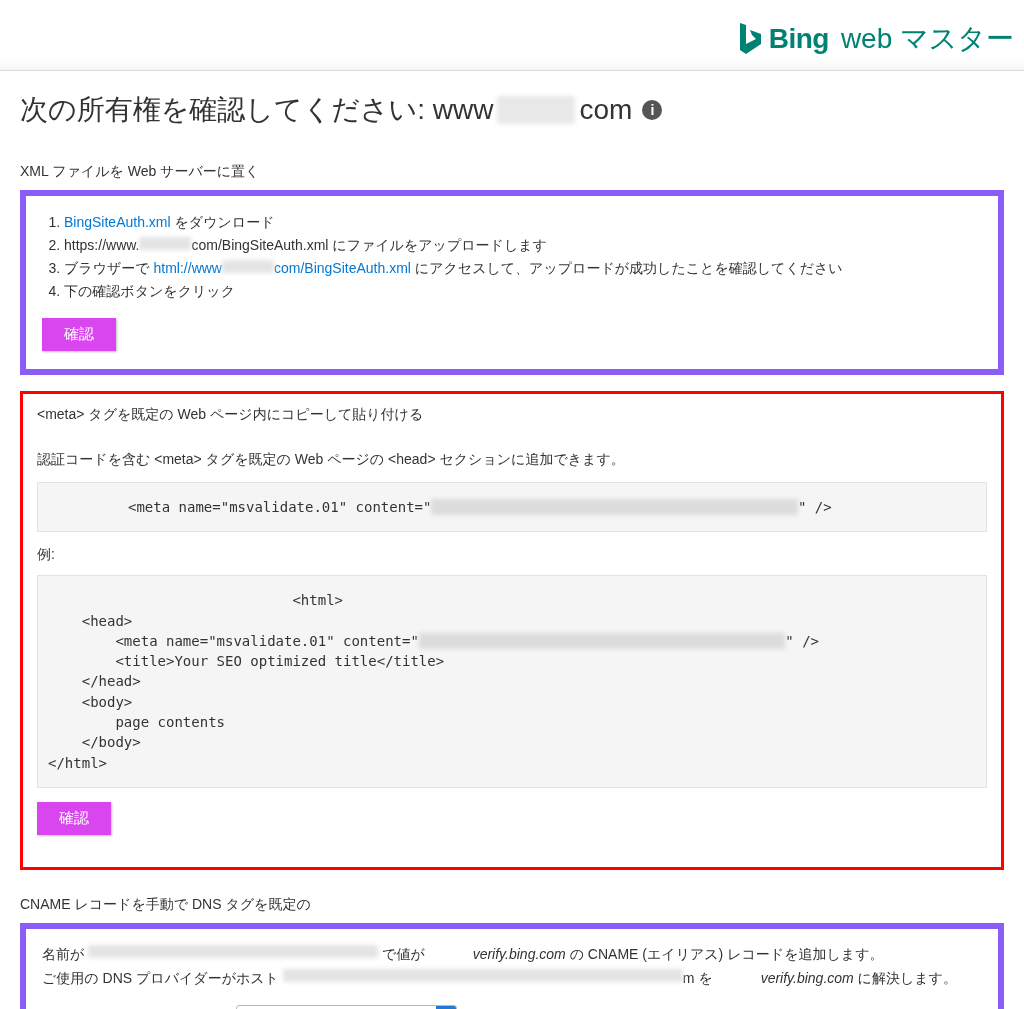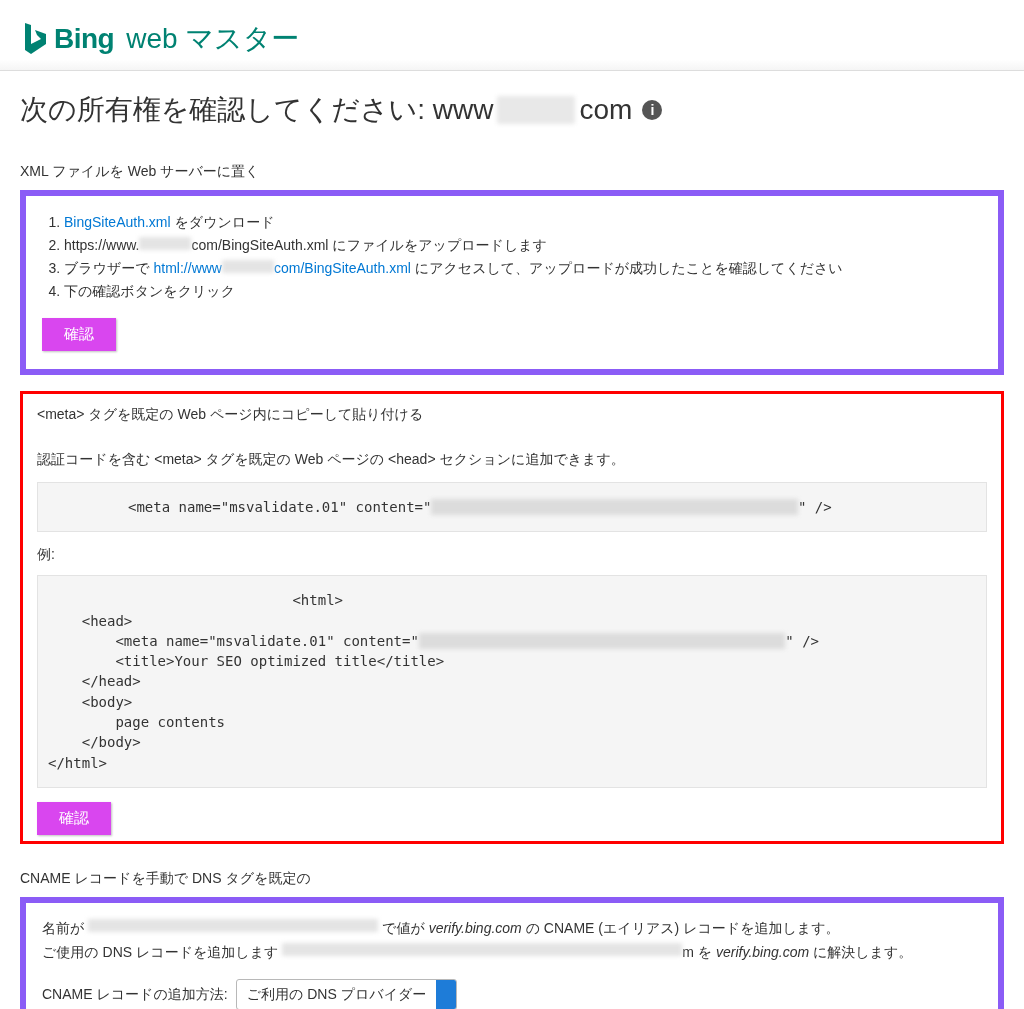--- a/index.html
+++ b/index.html
@@ -7,23 +7,24 @@
     font-family: -apple-system, BlinkMacSystemFont, "Segoe UI", "Hiragino Kaku Gothic ProN", "メイリオ", Meiryo, sans-serif;
     background: #fff;
     color: #333;
     font-size: 14px;
     line-height: 1.5;
     width: 1024px;
   }
   .topbar {
     display: flex;
     align-items: center;
-    padding: 18px 22px 10px;
+    padding: 18px 10px 10px;
     border-bottom: 1px solid #ddd;
     background: linear-gradient(to bottom, #fff 0%, #fff 85%, #f5f5f5 100%);
+    justify-content: flex-end;
   }
   .bing-logo {
     display: flex;
     align-items: center;
     gap: 6px;
   }
   .bing-logo svg { display: block; }
   .bing-text {
     font-size: 28px;
     font-weight: 700;
@@ -64,21 +65,21 @@
     display: inline-flex;
     align-items: center; justify-content: center;
     font-size: 14px; font-weight: bold;
     margin-left: 6px;
   }
   .section {
     margin-top: 24px;
   }
   .section.outlined {
     border: 3px solid #ff0000;
-    padding: 10px 14px 6px;
+    padding: 10px 14px 32px;
     margin-top: 16px;
   }
   h2.section-title {
     font-size: 14px;
     font-weight: 400;
     color: #333;
     margin-bottom: 2px;
   }
   .section-body {
     border: 6px solid #8b5cf6;
@@ -157,21 +158,21 @@
   .select-wrap .sel-arrows {
     width: 20px;
     background: #1e7cd8;
     display: flex;
     flex-direction: column;
     align-items: center;
     justify-content: center;
     gap: 0;
   }
   .cname-text { line-height: 1.7; }
-  .cname-text em { font-style: italic; }
+  .cname-text em { font-style: italic; margin-left: 44px; }
 </style>
 </head>
 <body>
 
 <div class="topbar">
   <div class="bing-logo">
     <svg width="26" height="34" viewBox="0 0 26 34">
       <path d="M3 1 L9 3 L9 22 L19 17 L15 13 L13 8 L24 12 L24 22 L9 32 L3 28 Z" fill="#008272"></path>
     </svg>
     <span class="bing-text">Bing</span>
@@ -224,21 +225,21 @@
 <span>&lt;/html&gt;</span></pre>
       <button class="confirm">確認</button>
     </div>
   </div>
 
   <div class="section">
     <h2 class="section-title">CNAME レコードを手動で DNS タグを既定の</h2>
     <div class="section-body">
       <div class="cname-text">
         <span>名前が </span><span class="redact-inline" style="width:290px">&nbsp;</span><span> で値が </span><em>verify.bing.com</em><span> の CNAME (エイリアス) レコードを追加します。</span><br>
-        <span>ご使用の DNS レコードを追加します </span><span class="redact-inline" style="width:400px">&nbsp;</span><span>m を </span><em>verify.bing.com</em><span> に解決します。</span>
+        <span>ご使用の DNS プロバイダーがホスト </span><span class="redact-inline" style="width:400px">&nbsp;</span><span>m を </span><em>verify.bing.com</em><span> に解決します。</span>
       </div>
       <div class="cname-row">
         <span>CNAME レコードの追加方法:</span>
         <div class="select-wrap">
           <span class="sel-text">ご利用の DNS プロバイダー</span>
           <span class="sel-arrows">
             
             
           </span>
         </div>

